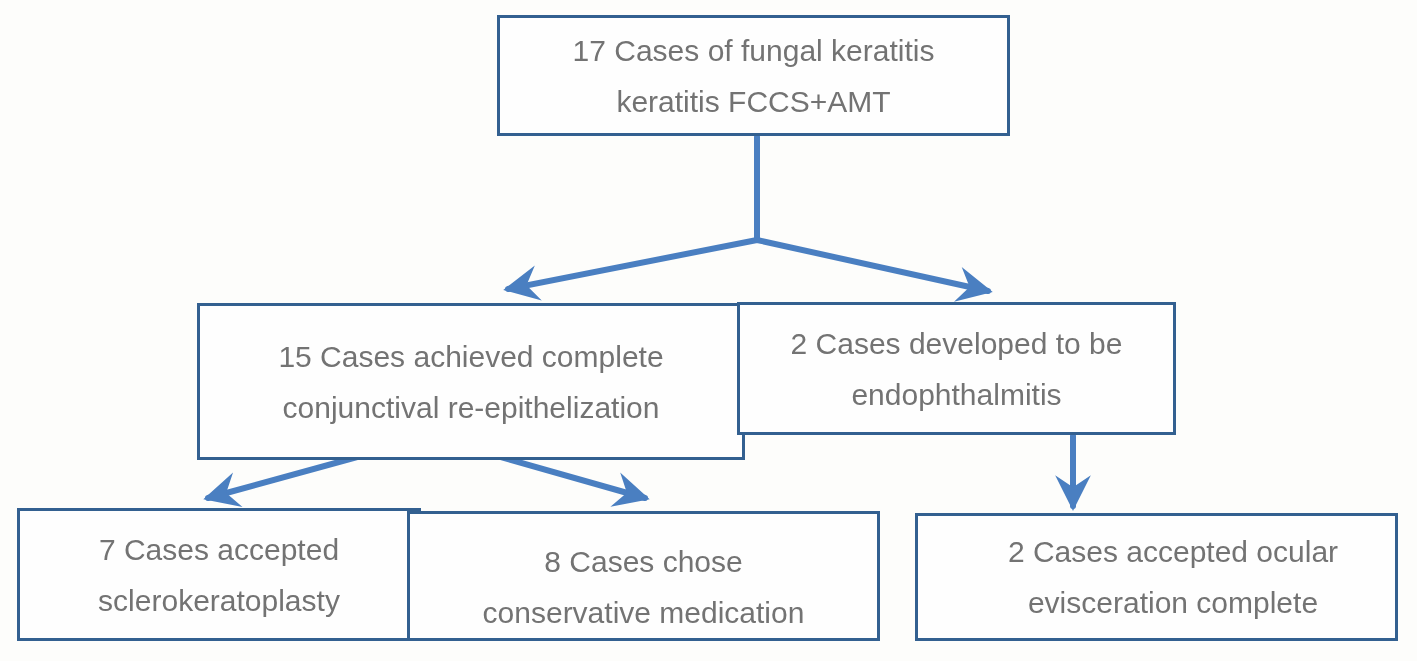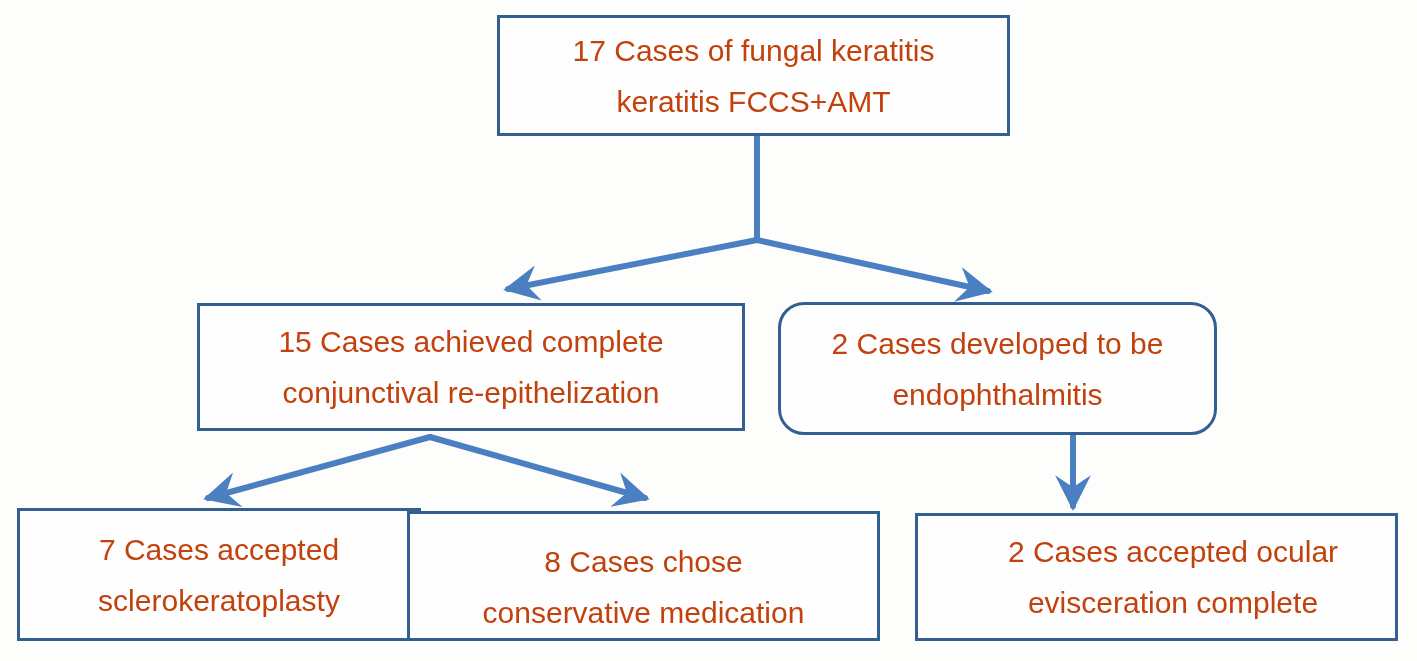--- a/index.html
+++ b/index.html
@@ -6,21 +6,21 @@
     margin: 0;
     padding: 0;
     background: #fdfdfb;
   }
   .canvas {
     position: relative;
     width: 1417px;
     height: 661px;
     background: #fdfdfb;
     font-family: "Liberation Sans", sans-serif;
-    color: #c2410c;
+    color: #737373;
     overflow: hidden;
   }
   .edges-layer {
     position: absolute;
     left: 0;
     top: 0;
     width: 1417px;
     height: 661px;
   }
   .node {
@@ -31,22 +31,22 @@
     display: flex;
     flex-direction: column;
     justify-content: center;
     align-items: center;
     text-align: center;
     font-size: 30px;
     line-height: 51px;
   }
   .node span { display: block; white-space: nowrap; }
   .node-root    { left: 497px; top: 15px;  width: 513px; height: 121px; }
-  .node-reepith { left: 197px; top: 303px; width: 548px; height: 128px; }
-  .node-endo    { left: 778px; top: 302px; width: 439px; height: 133px; border-radius: 26px; }
+  .node-reepith { left: 197px; top: 303px; width: 548px; height: 157px; }
+  .node-endo    { left: 737px; top: 302px; width: 439px; height: 133px; }
   .node-sclero  { left: 17px;  top: 508px; width: 404px; height: 133px; }
   .node-conserv { left: 407px; top: 511px; width: 473px; height: 130px; justify-content: flex-end; }
   .node-evisc   { left: 915px; top: 513px; width: 483px; height: 128px; padding-left: 33px; }
 </style>
 </head>
 <body>
 
 <div class="canvas">
 
   <svg class="edges-layer" width="1417" height="661" viewBox="0 0 1417 661" xmlns="http://www.w3.org/2000/svg">

